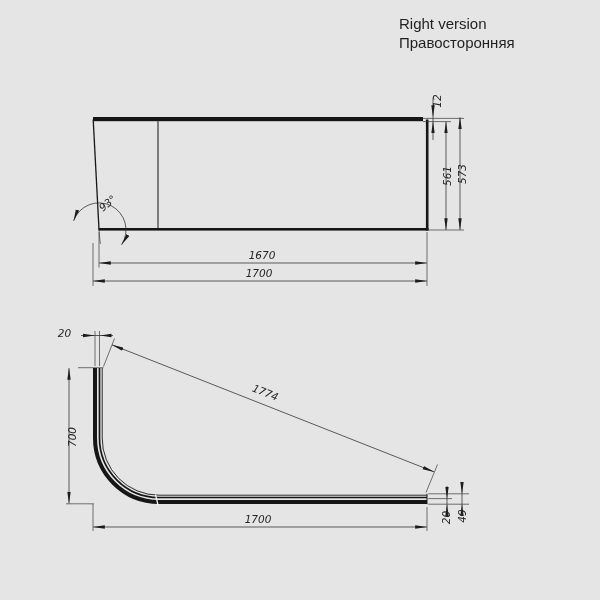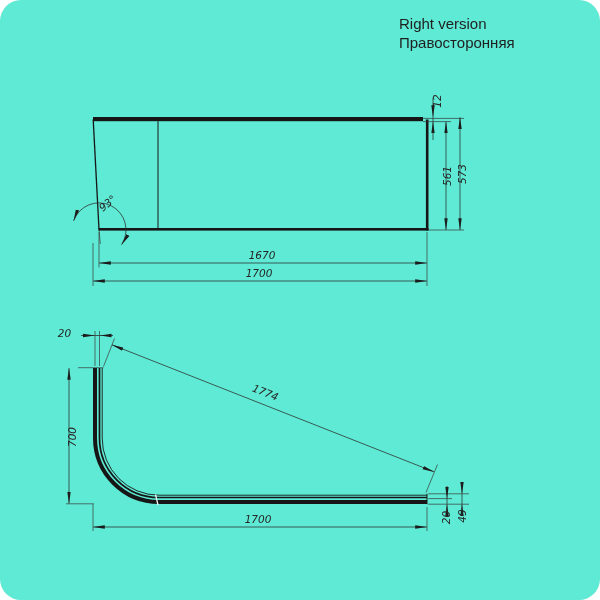--- a/index.html
+++ b/index.html
@@ -1,17 +1,17 @@
 <!DOCTYPE html>
 <html><head>
 <meta charset="utf-8">
 <style>
   html,body{margin:0;padding:0;background:#ffffff;}
-  .canvas{position:relative;width:600px;height:600px;background:#5eead4;overflow:hidden;
-          font-family:"Liberation Sans",sans-serif;border-radius:21px;}
+  .canvas{position:relative;width:600px;height:600px;background:#e5e5e5;overflow:hidden;
+          font-family:"Liberation Sans",sans-serif;}
   svg{display:block;}
   .title-text{font:15px "Liberation Sans",sans-serif;fill:#1f1f1f;}
   .dim{font:italic 10.5px "DejaVu Sans",sans-serif;fill:#262626;}
   .thin{stroke:#2b2b2b;stroke-width:0.75;fill:none;}
   .ext{stroke:#3a3a3a;stroke-width:0.7;fill:none;}
   .edge{stroke:#161616;fill:none;}
 </style>
 </head>
 <body>
 

